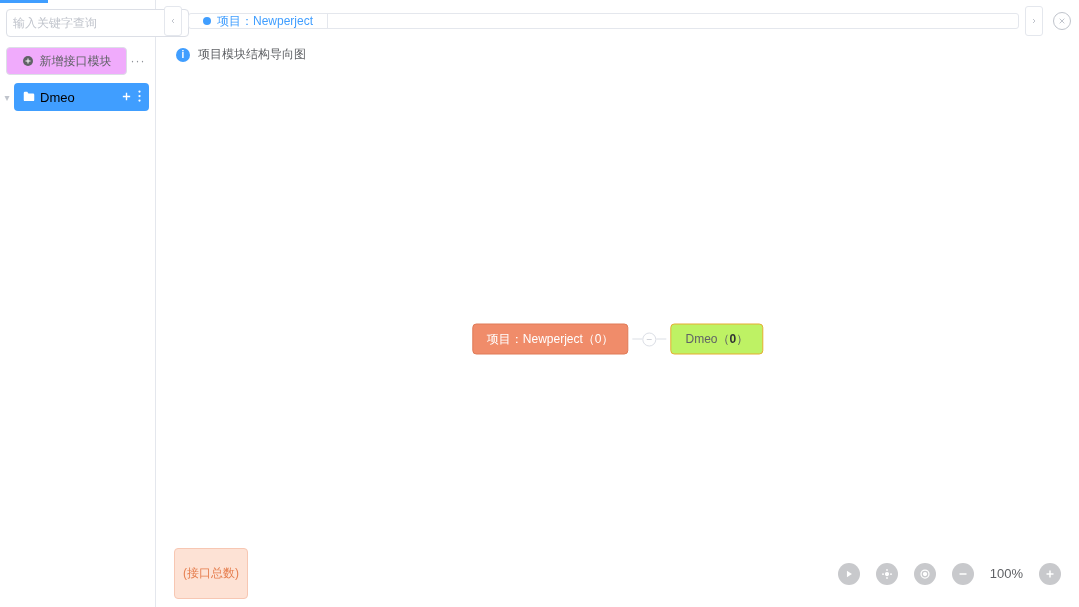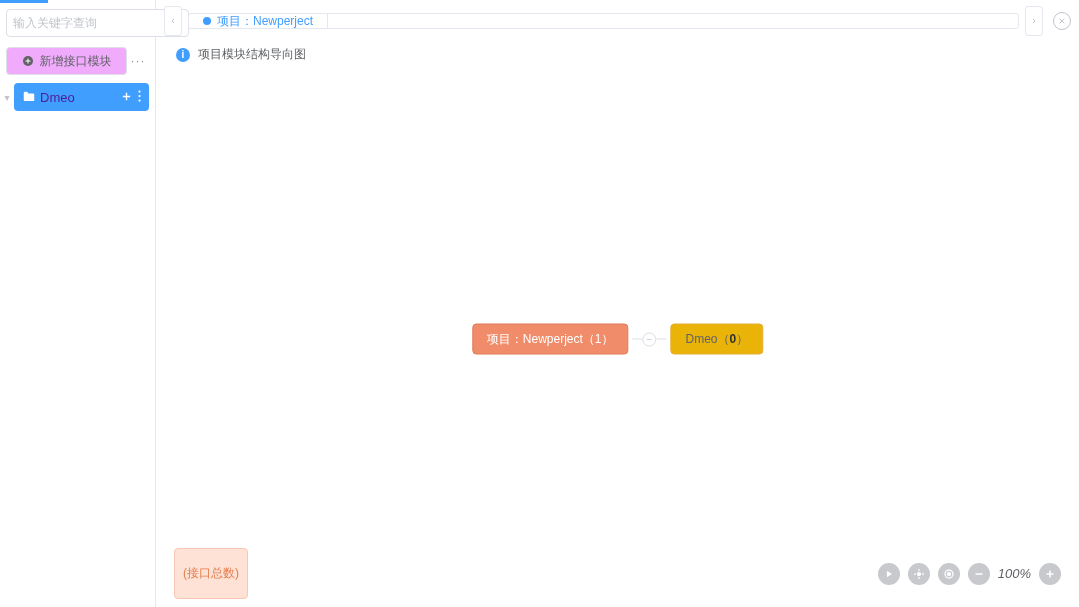--- a/index.html
+++ b/index.html
@@ -122,21 +122,21 @@
     align-items: center;
     height: 28px;
     border-radius: 4px;
     padding: 0 8px;
     margin-right: 6px;
     cursor: pointer;
     font-size: 13px;
   }
   .tree-node.selected {
     background: #409EFF;
-    color: #4c1d95;
+    color: #000000;
   }
   .folder-icon { margin-right: 4px; display:flex; }
   .node-actions {
     margin-left: auto;
     display: flex;
     gap: 6px;
     align-items: center;
   }
   .node-actions span { cursor: pointer; }
   .tree-child {
@@ -243,21 +243,21 @@
     align-items: center;
   }
   .node-box {
     padding: 6px 14px;
     border-radius: 4px;
     color: #fff;
     font-size: 12px;
     white-space: nowrap;
   }
   .node-root { background: #f08c6a; border: 1px solid #e07a56; margin-right: 4px;}
-  .node-child { background: #eab308; border: 1px solid #e6ad30; color: #606266; margin-left: 4px;}
+  .node-child { background: #bef264; border: 1px solid #e6ad30; color: #606266; margin-left: 4px;}
   .node-child b { color: #303133; }
   .connector {
     display: flex;
     align-items: center;
   }
   .conn-line {
     width: 10px; height: 1px; background: #dcdfe6;
   }
   .conn-circle {
     width: 14px; height: 14px; border: 1px solid #dcdfe6; border-radius: 50%;
@@ -280,22 +280,21 @@
     border-radius: 4px;
     font-size: 12px;
     border: 1px solid transparent;
   }
   .legend-orange { background: #fde2d5; color: #e67e4f; border-color: #f7c7b3;}
   .legend-yellow { background: #fdf1d6; color: #d9a43b; border-color: #f3deae;}
   .footer-spacer { flex: 1; }
   .footer-controls {
     display: flex;
     align-items: center;
-    gap: 8px;
-    font-style: italic;
+    gap: 16px;
   }
   .ctrl-btn {
     width: 22px; height: 22px; border-radius: 50%;
     background: #c8c9cc;
     display: flex; align-items: center; justify-content: center;
     cursor: pointer;
     color: #fff;
   }
   .zoom-label { color: #606266; font-size: 13px; }
 </style>
@@ -388,21 +387,21 @@
       </div>
     </div>
 
     <div class="subheader">
       <span class="info-icon">i</span>
       <span>项目模块结构导向图</span>
     </div>
 
     <div class="canvas">
       <div class="diagram">
-        <div class="node-box node-root">项目：Newperject（1）</div>
+        <div class="node-box node-root">项目：Newperject（0）</div>
         <div class="connector">
           <div class="conn-line"></div>
           <div class="conn-circle">−</div>
           <div class="conn-line"></div>
         </div>
         <div class="node-box node-child">
           <span>Dmeo（</span><b>0</b><span>）</span>
         </div>
       </div>
 

